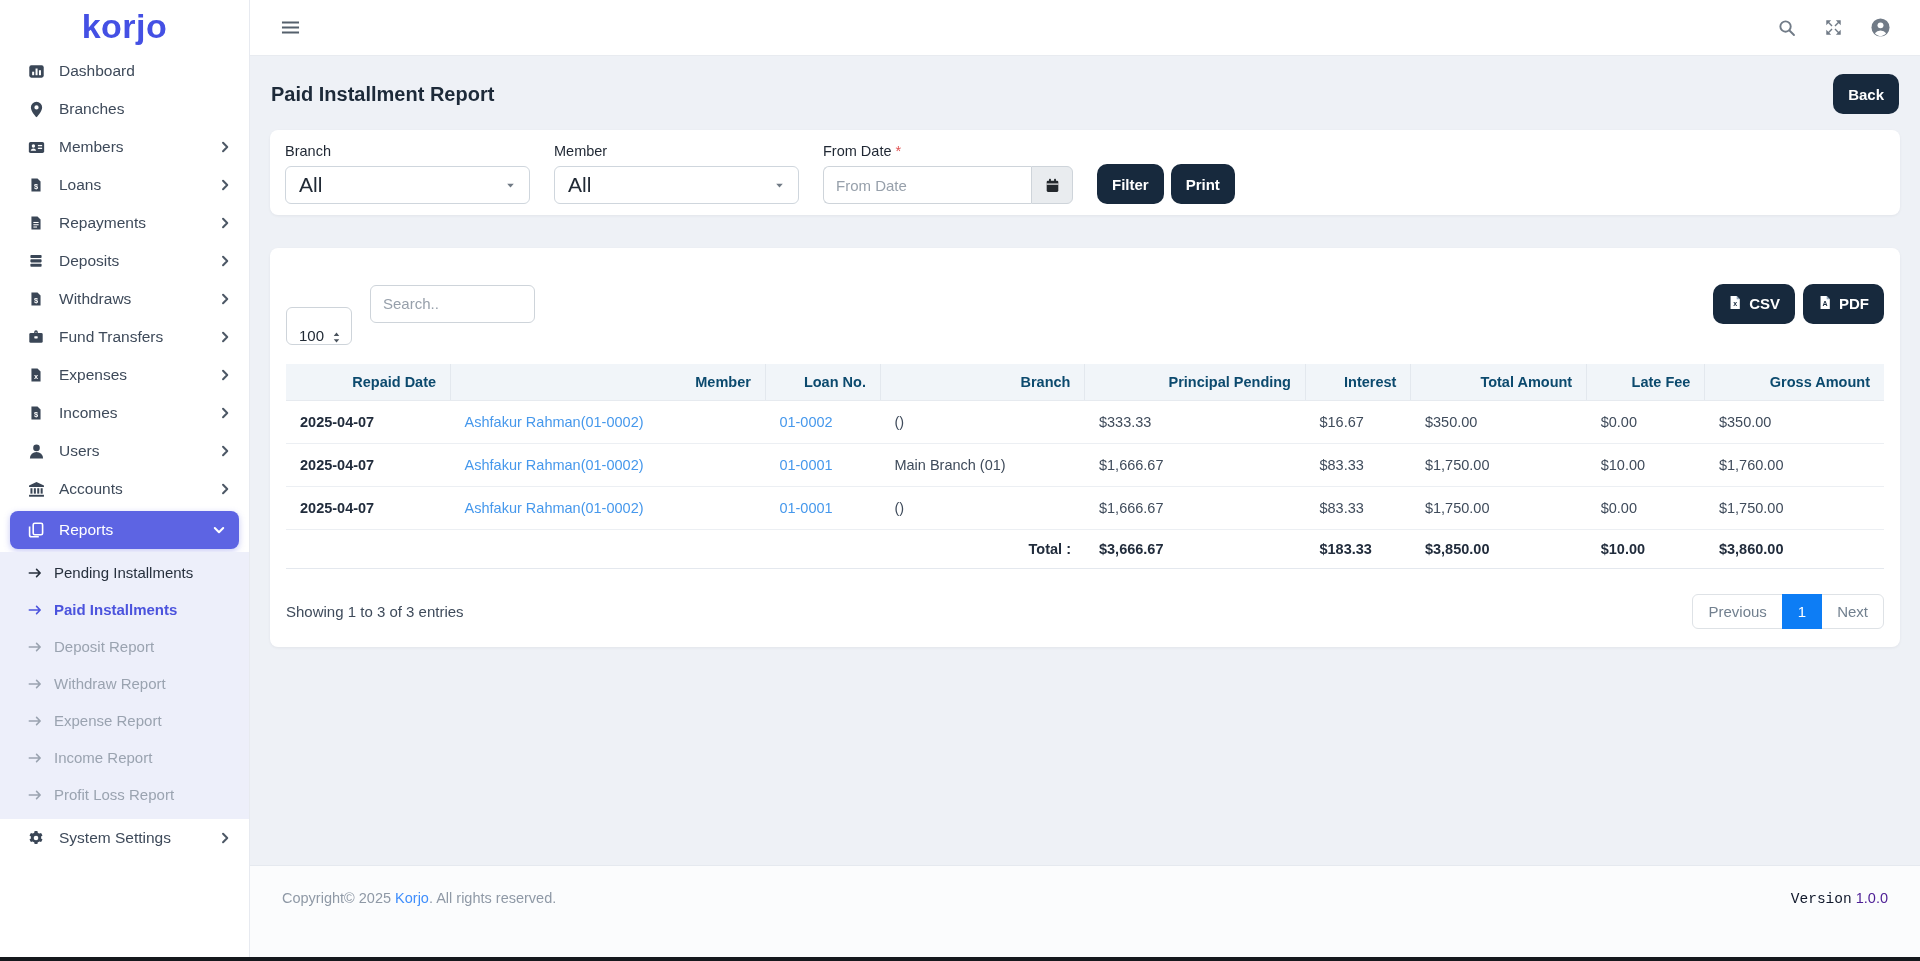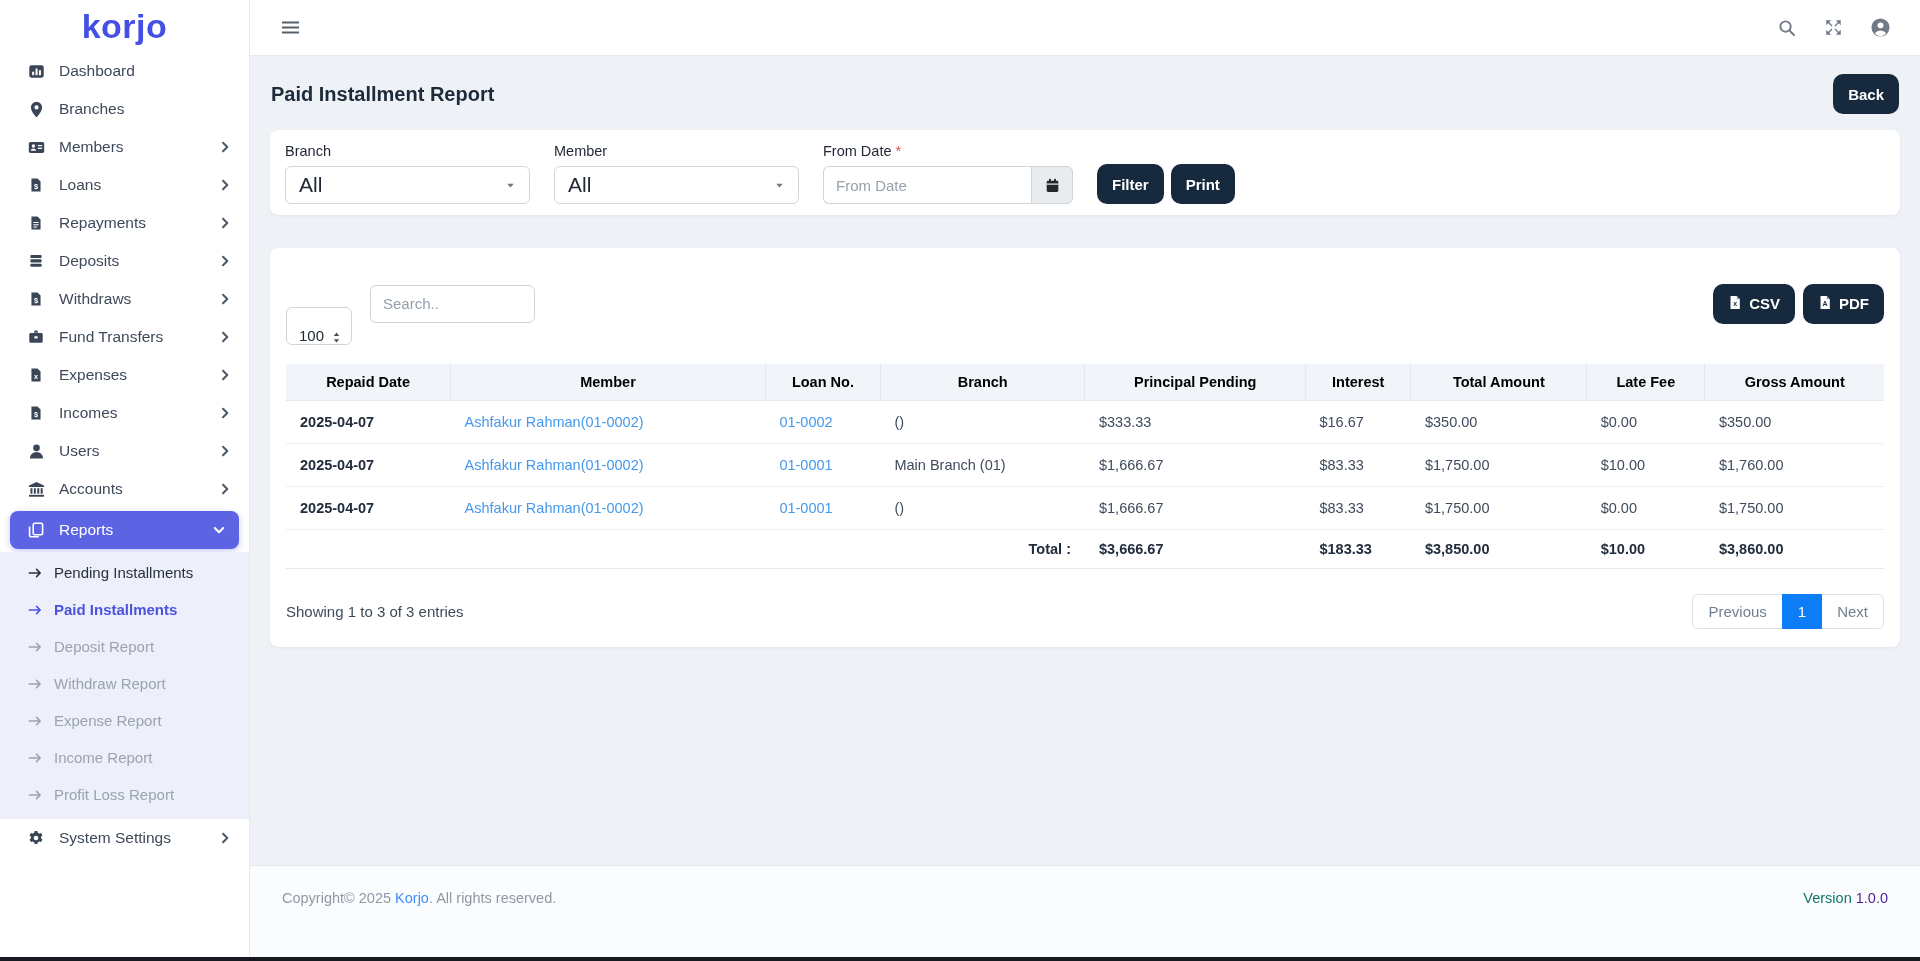--- a/index.html
+++ b/index.html
@@ -48,39 +48,39 @@
 
   .table-card { margin-top:33px; padding:14px 16px 18px; }
   .tbl-controls { display:flex; align-items:center; margin-bottom:19px; }
   .len-select { width:66px; height:38px; border:1px solid #ced4da; border-radius:6px; display:flex; align-items:flex-end; justify-content:space-between; padding:0 8px 0 12px; font-size:15px; color:#212a35; cursor:pointer;margin-top:45px; }
   .len-select .caret { color:#49525c; display:flex; }
   .search-box { width:165px; height:38px; border:1px solid #ced4da; border-radius:6px; margin-left:18px; padding:0 12px; font-size:15px; color:#212a35; outline:none; font-family:inherit; }
   .search-box::placeholder { color:#97a0ab; }
   .export-btns { margin-left:auto; display:flex; gap:8px; }
 
   table { width:100%; border-collapse:collapse; font-size:14.5px; table-layout:fixed; }
-  thead th { background:#f1f5f9; text-align:center; font-weight:700; color:#000000; padding:10px 14px; border-right:1px solid #e3e8ee; border-bottom:1px solid #e6eaef; white-space:nowrap; overflow:hidden; }
+  thead th { background:#f1f5f9; text-align:right; font-weight:700; color:#0c4a6e; padding:10px 14px; border-right:1px solid #e3e8ee; border-bottom:1px solid #e6eaef; white-space:nowrap; overflow:hidden; }
   thead th:last-child { border-right:none; }
   tbody td { padding:13px 14px; color:#3f4b5b; border-bottom:1px solid #eceff3; white-space:nowrap; overflow:hidden; }
   .td-strong { font-weight:700; color:#212c3c; }
   .tbl-link { color:#4698ec; text-decoration:none; cursor:pointer; }
   tfoot td { padding:11px 14px; font-weight:700; color:#212c3c; border-bottom:1px solid #e4e8ee; white-space:nowrap; }
   .total-label { text-align:right; }
 
   .tbl-foot { display:flex; align-items:center; justify-content:space-between; margin-top:25px; }
   .showing { font-size:15px; color:#3f4b5b; }
   .pagination { display:flex; }
   .page-btn { border:1px solid #dee2e6; background:#fff; color:#72808f; font-size:15px; padding:8px 15px; cursor:pointer; margin-left:-1px; font-family:inherit; }
   .page-btn.first { border-radius:6px 0 0 6px; margin-left:0; }
   .page-btn.last { border-radius:0 6px 6px 0; }
   .page-btn.active { background:#0d7df5; border-color:#0d7df5; color:#fff; position:relative; }
 
   .footer { height:96px; min-height:96px; background:#fbfcfd; border-top:1px solid #e5e9ef; display:flex; justify-content:space-between; padding:24px 32px 0; font-size:14.5px; color:#8f99a6; }
   .footer .brand-link { color:#3f8efc; cursor:pointer; }
-  .version-label { color:#0f766e; }
+  .version-label { color:#0f172a;font-family:Liberation Mono, monospace; }
   .version-num { color:#4c1d95; }
   .window-edge { position:fixed; left:0; right:0; bottom:0; height:4px; background:#15181d; }
 </style>
 </head>
 <body>
 
 <div class="app">
 
   <aside class="sidebar">
     <div class="logo">korjo</div>

